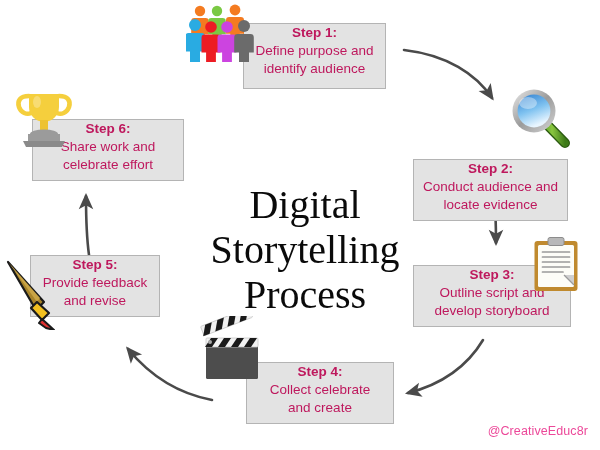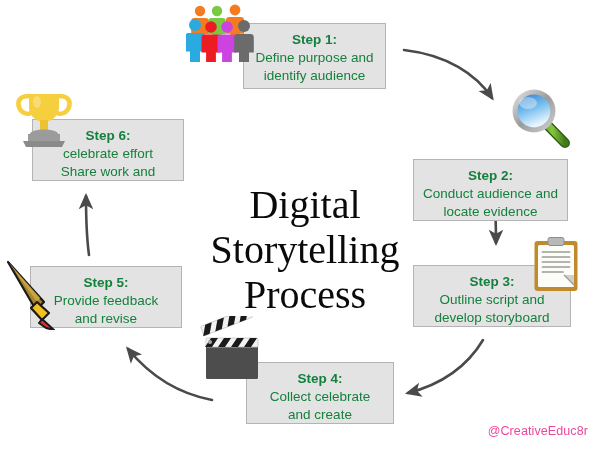--- a/index.html
+++ b/index.html
@@ -19,45 +19,44 @@
     height: 450px;
     background: #ffffff;
   }
 
   
   .step-box {
     position: absolute;
     box-sizing: border-box;
     background: #e3e3e3;
     border: 1px solid #b4b4b4;
-    color: #15803d;
+    color: #be185d;
     text-align: center;
     font-size: 13.5px;
     line-height: 17px;
-    padding-top: 7px;
     z-index: 6;
   }
   .step-box .step-title {
     display: block;
     font-weight: bold;
     font-size: 13.5px;
     line-height: 18px;
   }
   .step-box .step-line {
     display: block;
     font-size: 13.5px;
     line-height: 17.5px;
     text-align: center;
   }
 
   #step1 { left: 243px; top: 23px;  width: 143px; height: 66px; }
   #step2 { left: 413px; top: 119px; width: 155px; height: 62px; margin-top: 40px; }
   #step3 { left: 413px; top: 265px; width: 158px; height: 62px; }
   #step4 { left: 246px; top: 362px; width: 148px; height: 62px; }
-  #step5 { left: 30px;  top: 266px; width: 152px; height: 62px; }
+  #step5 { left: 30px;  top: 255px; width: 130px; height: 62px; }
   #step6 { left: 32px;  top: 119px; width: 152px; height: 62px; }
 
   
   #center-title {
     position: absolute;
     left: 190px;
     top: 152px;
     width: 230px;
     text-align: center;
     font-family: "Liberation Serif", serif;
@@ -150,22 +149,22 @@
   </div>
 
   <div class="step-box" id="step5">
     <span class="step-title">Step 5:</span>
     <span class="step-line">Provide feedback</span>
     <span class="step-line">and revise</span>
   </div>
 
   <div class="step-box" id="step6">
     <span class="step-title">Step 6:</span>
+    <span class="step-line">Share work and</span>
     <span class="step-line">celebrate effort</span>
-    <span class="step-line">Share work and</span>
   </div>
 
   <div id="center-title">
     <div>Digital</div>
     <div>Storytelling</div>
     <div>Process</div>
   </div>
 
   <div class="icon-wrap" id="icon-people">
     <svg viewBox="0 0 74 60">

